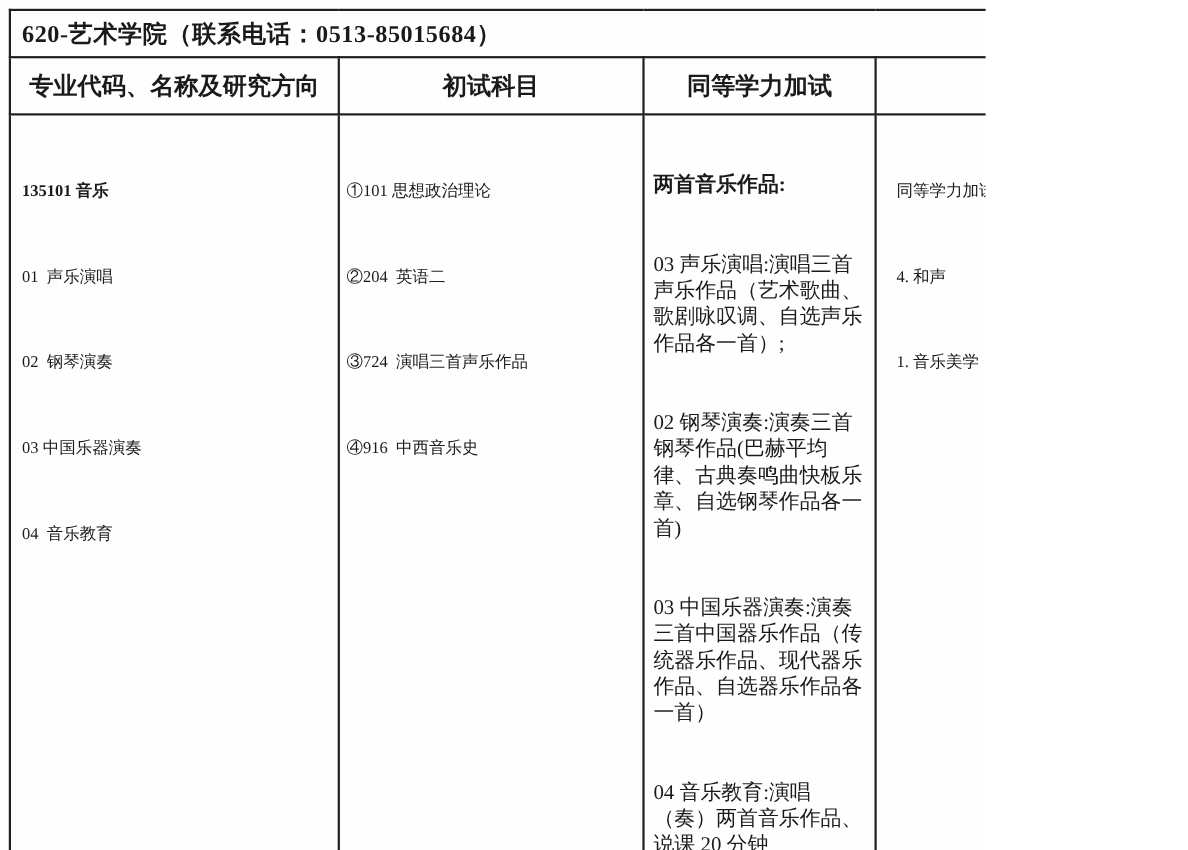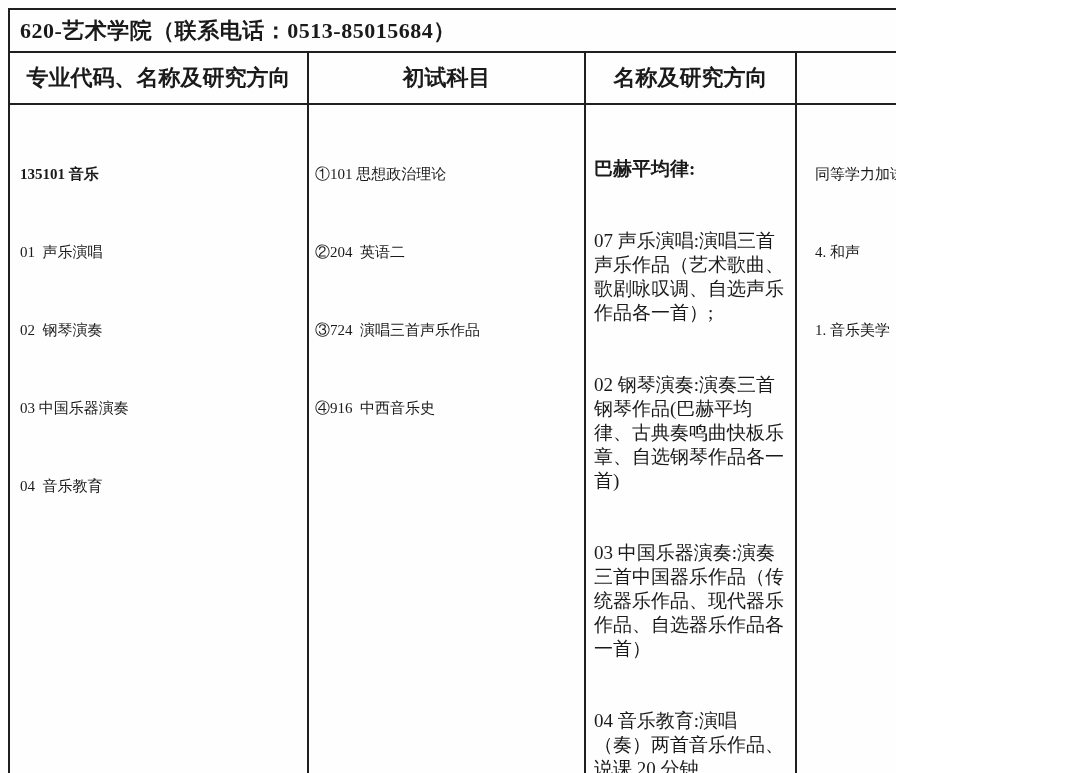--- a/index.html
+++ b/index.html
@@ -78,21 +78,21 @@
     </colgroup>
 
     <tbody>
         <tr class="title-row">
       <td class="title-cell" colspan="4">620-艺术学院（联系电话：0513-85015684）</td>
     </tr>
 
     <tr class="header-row">
       <td class="header-cell">专业代码、名称及研究方向</td>
       <td class="header-cell">初试科目</td>
-      <td class="header-cell">名称及研究方向</td>
+      <td class="header-cell">同等学力加试</td>
       <td class="header-cell">备注</td>
     </tr>
 
     <tr class="row-1">
       <td>
         <div class="cell">
           <div class="line code-line">135101 音乐</div>
           <div class="line">01  声乐演唱</div>
           <div class="line">02  钢琴演奏</div>
           <div class="line">03 中国乐器演奏</div>
@@ -102,22 +102,22 @@
       <td>
         <div class="cell subjects-cell">
           <div class="line">①101 思想政治理论</div>
           <div class="line">②204  英语二</div>
           <div class="line">③724  演唱三首声乐作品</div>
           <div class="line">④916  中西音乐史</div>
         </div>
       </td>
       <td>
         <div class="cell retest-cell">
-          <div class="line retest-heading">巴赫平均律:</div>
-          <div class="line">07 声乐演唱:演唱三首声乐作品（艺术歌曲、歌剧咏叹调、自选声乐作品各一首）;</div>
+          <div class="line retest-heading">两首音乐作品:</div>
+          <div class="line">03 声乐演唱:演唱三首声乐作品（艺术歌曲、歌剧咏叹调、自选声乐作品各一首）;</div>
           <div class="line">02 钢琴演奏:演奏三首钢琴作品(巴赫平均律、古典奏鸣曲快板乐章、自选钢琴作品各一首)</div>
           <div class="line">03 中国乐器演奏:演奏三首中国器乐作品（传统器乐作品、现代器乐作品、自选器乐作品各一首）</div>
           <div class="line">04 音乐教育:演唱（奏）两首音乐作品、说课 20 分钟</div>
         </div>
       </td>
       <td>
         <div class="cell notes-cell">
           <div class="line">同等学力加试:</div>
           <div class="line">4. 和声</div>
           <div class="line">1. 音乐美学</div>

